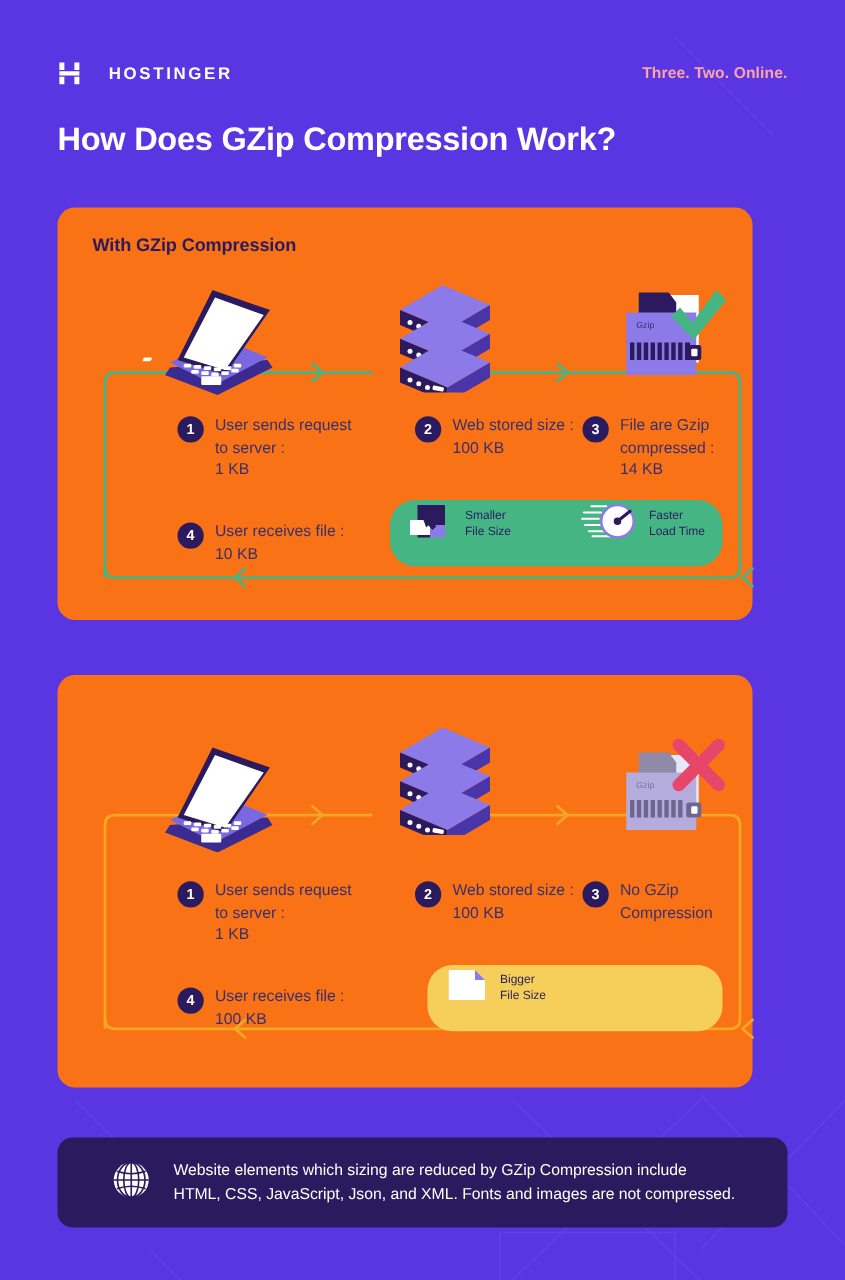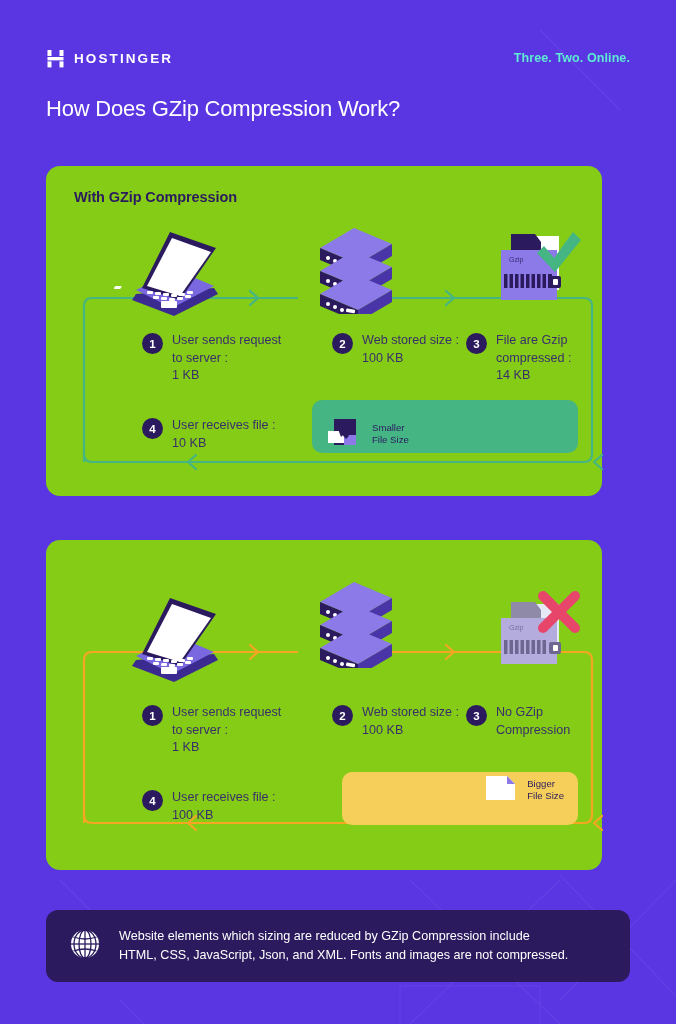--- a/index.html
+++ b/index.html
@@ -11,29 +11,29 @@
     overflow:hidden;
   }
   
   .bg-deco { position:absolute; inset:0; pointer-events:none; z-index:0; }
   .bg-deco line, .bg-deco path, .bg-deco rect { stroke:#6c4ae8; fill:none; stroke-width:1.2; }
 
   .page { position:relative; z-index:2; width:676px; height:1024px; }
 
   
   .header { position:absolute; left:46px; top:44px; width:584px; height:28px; display:flex; align-items:center; justify-content:space-between; }
-  .brand { display:flex; align-items:center; gap:9px; }
+  .brand { display:flex; align-items:center; gap:22px; }
   .brand-mark { width:19px; height:19px; position:relative; }
   .brand-name { color:#fff; font-size:13.5px; font-weight:bold; letter-spacing:2.1px; }
-  .tagline { color:#5eead4; font-size:12.5px; font-weight:bold; letter-spacing:0.1px; }
-
-  .title { position:absolute; left:46px; top:96px; color:#fff; font-size:22px; font-weight:normal; letter-spacing:-0.2px; }
-
-  
-  .panel { position:absolute; left:46px; width:556px; background:#84cc16; border-radius:14px; }
+  .tagline { color:#fca5a5; font-size:12.5px; font-weight:bold; letter-spacing:0.1px; }
+
+  .title { position:absolute; left:46px; top:96px; color:#fff; font-size:26px; font-weight:bold; letter-spacing:-0.2px; }
+
+  
+  .panel { position:absolute; left:46px; width:556px; background:#f97316; border-radius:14px; }
   .panel-1 { top:166px; height:330px; }
   .panel-2 { top:540px; height:330px; }
   .panel-title { position:absolute; left:28px; top:23px; font-size:14.5px; font-weight:bold; color:#2b1b5e; letter-spacing:-0.1px; }
 
   
   .flow { position:absolute; left:0; top:0; width:584px; height:330px; }
 
   
   .illus { position:absolute; }
 
@@ -41,33 +41,33 @@
   .step { position:absolute; display:flex; gap:9px; align-items:flex-start; }
   .step-num {
     width:21px; height:21px; border-radius:50%;
     background:#2b1b5e; color:#fff; font-size:11.5px; font-weight:bold;
     display:flex; align-items:center; justify-content:center; flex:0 0 21px;
     margin-top:1px;
   }
   .step-text { font-size:12.6px; line-height:17.5px; color:#3a2f6b; white-space:pre-line; }
 
   
-  .benefit { position:absolute; border-radius:10px; display:flex; align-items:flex-end; }
+  .benefit { position:absolute; border-radius:20px; display:flex; align-items:flex-start; }
   .benefit.green { background:#45b584; }
   .benefit.yellow { background:#f5cf5a;flex-direction:column; }
   .benefit-item { display:flex; align-items:center; gap:8px; }
   .benefit-label { font-size:9.6px; line-height:12.5px; white-space:pre-line; }
   .benefit.green .benefit-label { color:#2b1b5e; }
   .benefit.yellow .benefit-label { color:#2b1b5e; }
 
   
   .footer {
     position:absolute; left:46px; top:910px; width:584px; height:72px;
     background:#2b1b5e; border-radius:12px;
-    display:flex; align-items:center; gap:17px; padding:14px 22px;
+    display:flex; align-items:center; gap:17px; padding:14px 22px;justify-content:center;
   }
   .footer-text { color:#fff; font-size:12.6px; line-height:19px; white-space:pre-line; }
 </style>
 </head>
 <body>
 
 <svg class="bg-deco" viewBox="0 0 676 1024">
   <g opacity="0.5">
     <path d="M 410 880 L 560 1024"></path>
     <path d="M 560 875 L 676 996"></path>
@@ -235,20 +235,40 @@
           <svg width="38" height="34" viewBox="0 0 38 34">
             <path d="M 8 4 L 30 4 L 30 20 L 18 20 L 18 30 L 8 30 Z" fill="#2b1b5e"></path>
             <path d="M 18 20 L 30 20 L 30 30 L 18 30 Z" fill="#8b7ae8"></path>
             <rect x="2" y="16" width="16" height="12" fill="#ffffff"></rect>
             <path d="M 16 13 L 23 21 L 20 24 L 13 16 Z" fill="#2b1b5e"></path>
             <path d="M 12 14 L 18 19 L 15 22 Z" fill="#2b1b5e"></path>
           </svg>
         </span>
         <span class="benefit-label">Smaller
 File Size</span>
+      </div>
+      <div class="benefit-item">
+        <span>
+          <svg width="46" height="34" viewBox="0 0 46 34">
+            <g stroke="#ffffff" stroke-width="1.6" stroke-linecap="round">
+              <line x1="2" y1="10" x2="16" y2="10"></line>
+              <line x1="0" y1="15" x2="14" y2="15"></line>
+              <line x1="3" y1="20" x2="15" y2="20"></line>
+              <line x1="6" y1="25" x2="20" y2="25"></line>
+              <line x1="9" y1="29" x2="24" y2="29"></line>
+              <line x1="8" y1="5" x2="20" y2="5"></line>
+            </g>
+            <circle cx="29" cy="17" r="13" fill="#ffffff"></circle>
+            <circle cx="29" cy="17" r="13" fill="none" stroke="#8b7ae8" stroke-width="2"></circle>
+            <line x1="29" y1="17" x2="39" y2="9" stroke="#2b1b5e" stroke-width="2.6" stroke-linecap="round"></line>
+            <circle cx="29" cy="17" r="3" fill="#2b1b5e"></circle>
+          </svg>
+        </span>
+        <span class="benefit-label">Faster
+Load Time</span>
       </div>
     </div>
   </div>
 
   <div class="panel panel-2">
 
     <svg class="flow" viewBox="0 0 584 330">
       <g stroke="#f5a623" stroke-width="2.2" fill="none">
         <path d="M 38 283 L 38 120 Q 38 112 46 112 L 252 112"></path>
         <path d="M 316 112 L 476 112"></path>

